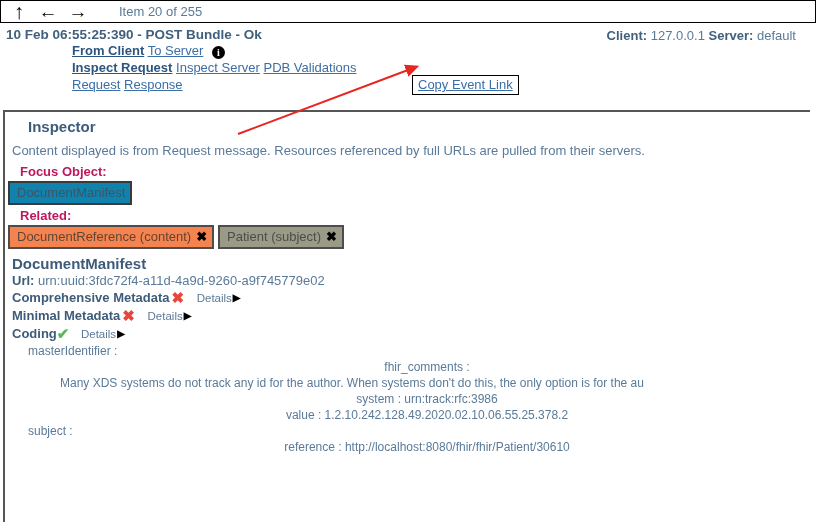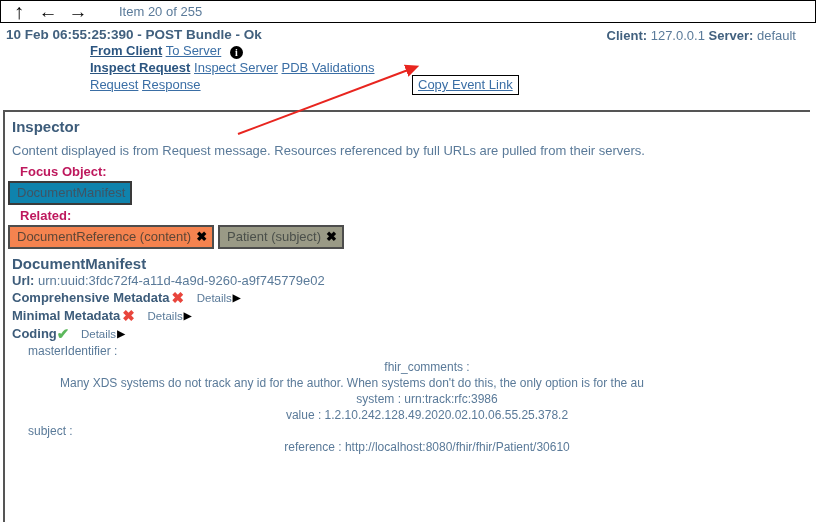--- a/index.html
+++ b/index.html
@@ -65,21 +65,21 @@
   .server-info {
     position: absolute;
     right: 20px;
     top: 5px;
     font-size: 13px;
     color: #5a7a99;
   }
   .server-info b { color: #41607e; }
 
   .link-rows {
-    padding-left: 90px;
+    padding-left: 72px;
     line-height: 17px;
   }
   .lnk {
     color: #3a6ea5;
     text-decoration: underline;
     cursor: pointer;
     font-size: 13px;
   }
   .lnk.sel {
     font-weight: bold;
@@ -121,21 +121,21 @@
     border-top: 2px solid #555;
     box-sizing: border-box;
     padding: 4px 0 0 7px;
     background: #fff;
     overflow: hidden;
   }
   .panel-title {
     font-size: 15px;
     font-weight: bold;
     color: #3d5c7a;
-    margin: 2px 0 8px 0;
+    margin: 2px 0 8px 16px;
   }
   .panel-desc {
     font-size: 13px;
     color: #5a7a99;
     margin-bottom: 6px;
     white-space: nowrap;
   }
   .sect-label {
     font-weight: bold;
     color: #be185d;

